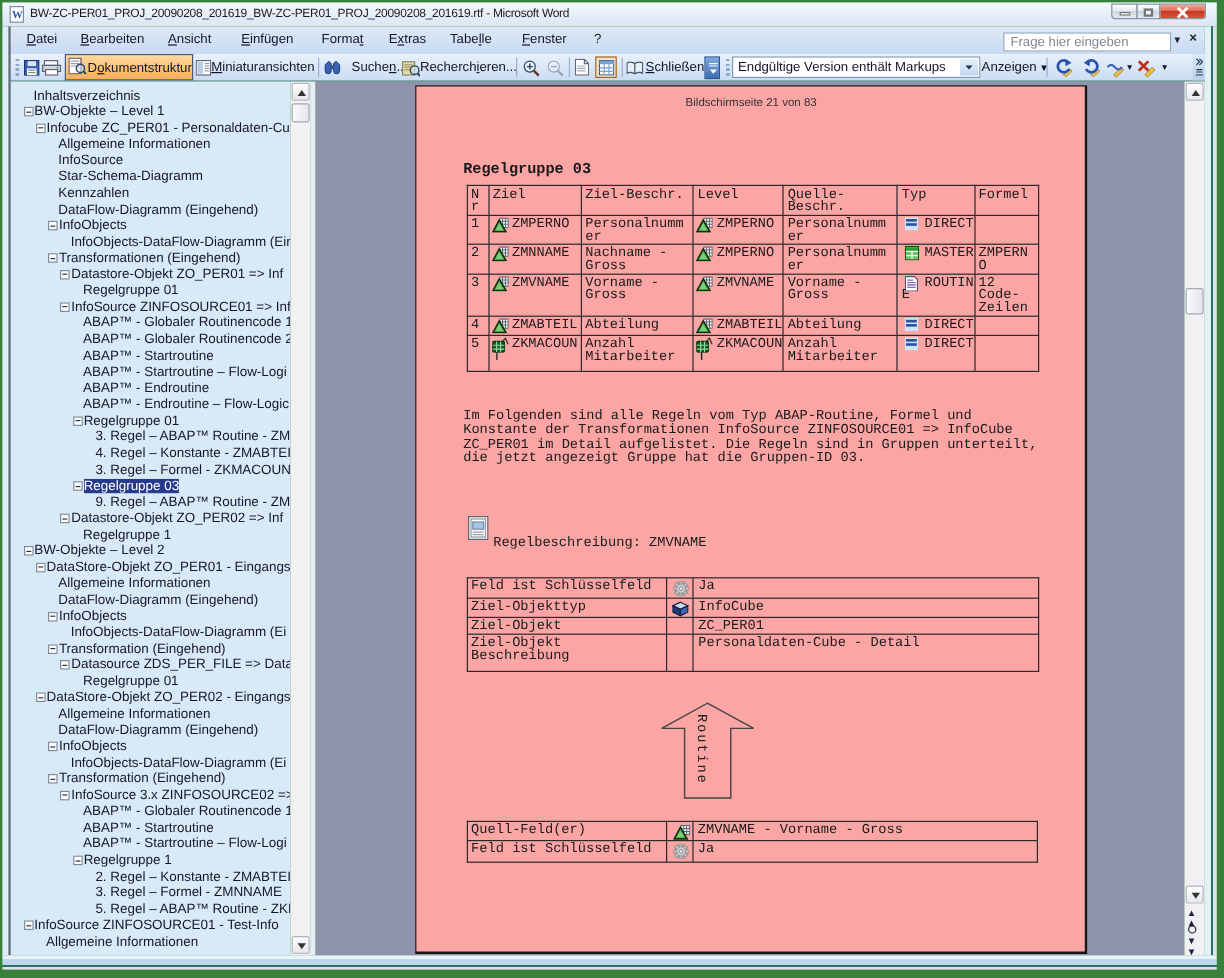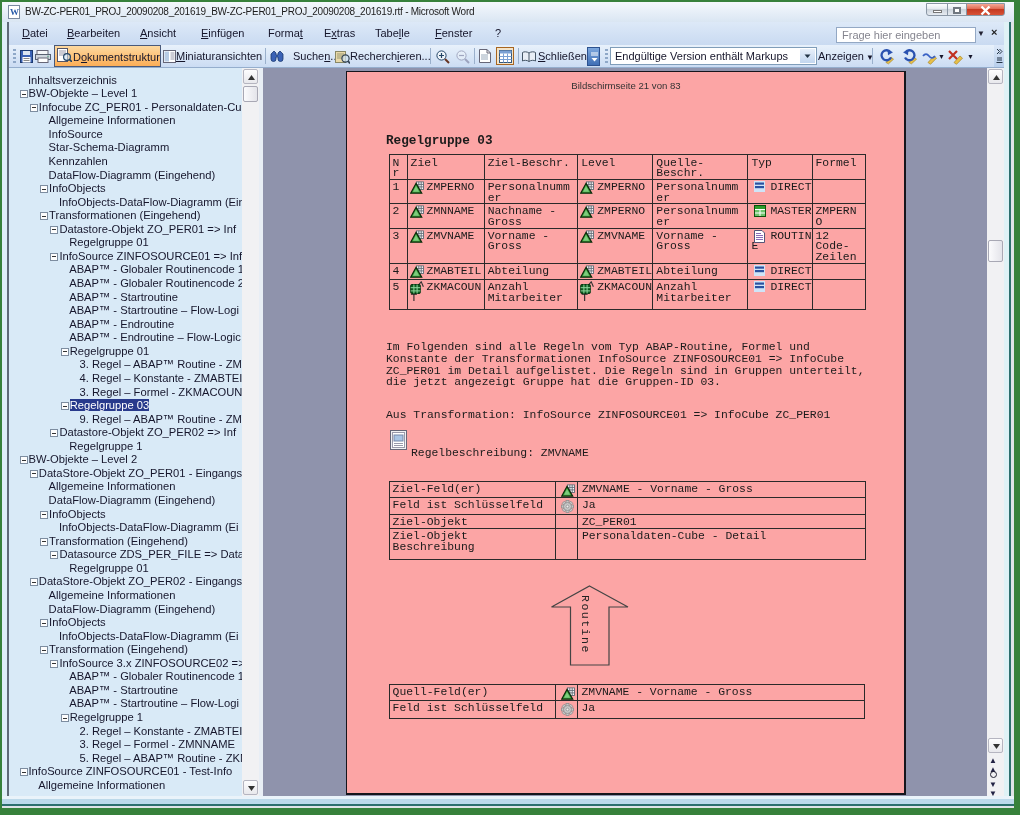--- a/index.html
+++ b/index.html
@@ -426,60 +426,58 @@
           <td class="ct"><span class="ic"><svg width="11" height="11">
                 <rect width="11" height="11" fill="#cfe4f7"></rect>
                 <rect x="1" y="1.5" width="9" height="2.2" fill="#2a52a0"></rect>
                 <rect x="1" y="5" width="9" height="2.2" fill="#2a52a0"></rect>
               </svg></span>DIRECT</td>
           <td></td>
         </tr>
 </tbody>
     </table>
 <div class="p bd" style="left:39px;top:270px">Im Folgenden sind alle Regeln vom Typ ABAP-Routine, Formel und<br>Konstante der Transformationen InfoSource ZINFOSOURCE01 =&gt; InfoCube<br>ZC_PER01 im Detail aufgelistet. Die Regeln sind in Gruppen unterteilt,<br>die jetzt angezeigt Gruppe hat die Gruppen-ID 03.</div>
-<div class="p bd" style="left:39px;top:338px">Aus Transformation: InfoSource ZINFOSOURCE01 =&gt; InfoCube ZC_PER01</div>
 <svg class="p" style="left:43px;top:358px" width="18" height="21">
       <rect x="0.5" y="0.5" width="16" height="19" fill="#f0f0f2" stroke="#667"></rect>
       <rect x="2.5" y="2.5" width="12" height="15" fill="#fff" stroke="#99a"></rect>
       <rect x="4" y="5" width="9" height="6" fill="#a8c4e4" stroke="#78a"></rect>
       <path d="M4 13.5h9M4 15.5h9" stroke="#99a" stroke-width="1"></path>
     </svg>
 <div class="p bd" style="left:64px;top:376px">Regelbeschreibung: ZMVNAME</div>
 <table class="p" style="left:41.6px;top:409.2px;width:477px">
 <colgroup>
         <col style="width:166px">
         <col style="width:22.4px">
         <col style="width:286.6px">
       </colgroup>
 <tbody>
-        <tr style="height:15.6px">
-          <td>Ziel-Feld(er)</td>
-          <td class="cm" style="padding-left:5px"><svg width="14" height="13">
-              <rect x="6.5" y="0.9" width="7" height="7.6" fill="#fafafa" stroke="#606a74" stroke-width="0.9"></rect>
-              <path d="M8.8 0.9v7.6M11.2 0.9v7.6M6.5 3.4h7M6.5 5.9h7" stroke="#606a74" stroke-width="0.9"></path>
-              <path d="M6 2.4 L11.7 12.2 L0.7 12.2 Z" fill="#3da53d" stroke="#0a2a0a" stroke-width="1.2"></path>
-              <path d="M6 5 L9.2 10.8 L3 10.8 Z" fill="#7ecc7e"></path>
-            </svg></td>
-          <td style="padding-left:3.5px">ZMVNAME - Vorname - Gross</td>
-        </tr>
 <tr style="height:16.8px">
           <td>Feld ist Schlüsselfeld</td>
           <td class="cm" style="padding-left:5px"><svg width="13" height="13">
               <g fill="#c6c6c6" stroke="#8e8e8e" stroke-width="0.8">
                 <rect x="5" y="0.5" width="3" height="12"></rect>
                 <rect x="0.5" y="5" width="12" height="3"></rect>
                 <g transform="rotate(45 6.5 6.5)">
                   <rect x="5" y="0.5" width="3" height="12"></rect>
                   <rect x="0.5" y="5" width="12" height="3"></rect>
                 </g>
                 <circle cx="6.5" cy="6.5" r="4"></circle>
               </g>
               <circle cx="6.5" cy="6.5" r="1.4" fill="#f0f0f0" stroke="#8e8e8e" stroke-width="0.8"></circle>
             </svg></td>
           <td style="padding-left:3.5px">Ja</td>
+        </tr>
+<tr style="height:15.1px">
+          <td>Ziel-Objekttyp</td>
+          <td class="cm" style="padding-left:4px"><svg width="14" height="13">
+              <path d="M7 0.8 L13.2 3.8 L7 6.8 L0.8 3.8 Z" fill="#c8ddf2" stroke="#101830" stroke-width="0.9"></path>
+              <path d="M0.8 3.8 L7 6.8 V12.2 L0.8 9.2 Z" fill="#1c3a80" stroke="#101830" stroke-width="0.9"></path>
+              <path d="M13.2 3.8 L7 6.8 V12.2 L13.2 9.2 Z" fill="#3a62b5" stroke="#101830" stroke-width="0.9"></path>
+            </svg></td>
+          <td style="padding-left:3.5px">InfoCube</td>
         </tr>
 <tr style="height:14.5px">
           <td>Ziel-Objekt</td>
           <td></td>
           <td style="padding-left:3.5px">ZC_PER01</td>
         </tr>
 <tr style="height:30.8px">
           <td>Ziel-Objekt<br>Beschreibung</td>
           <td></td>
           <td style="padding-left:3.5px">Personaldaten-Cube - Detail</td>

